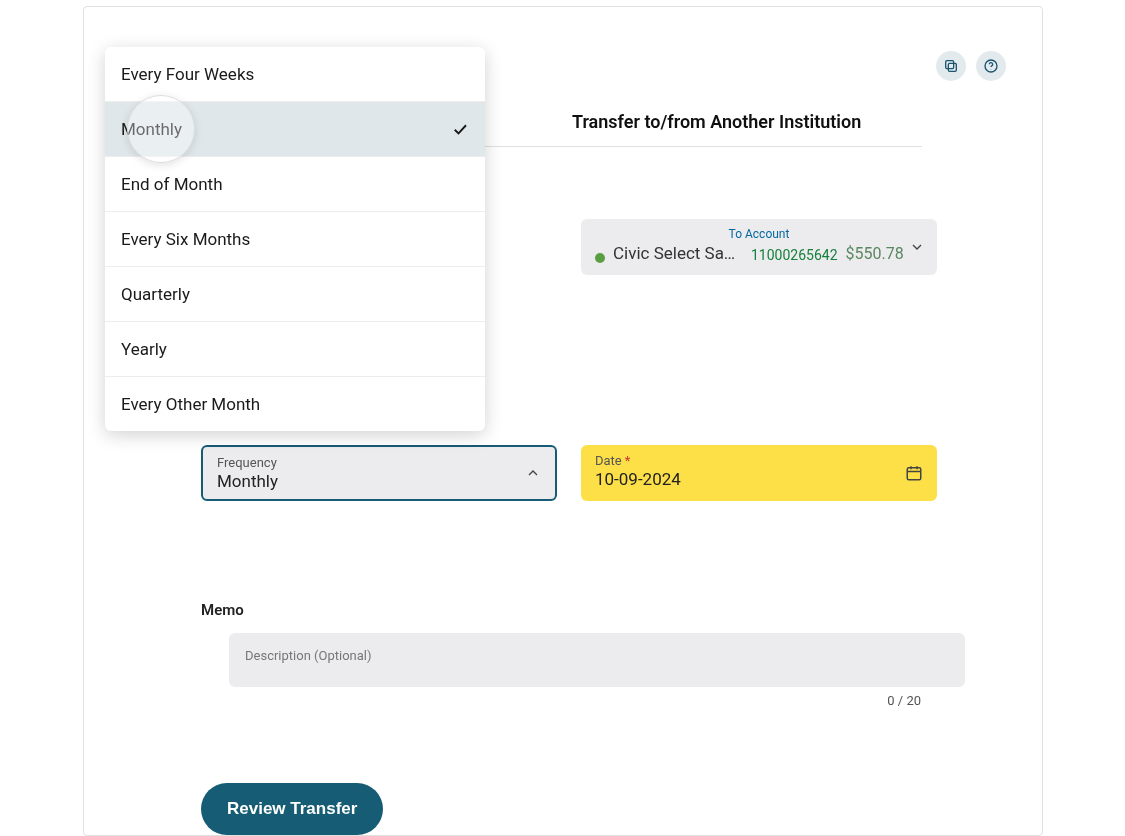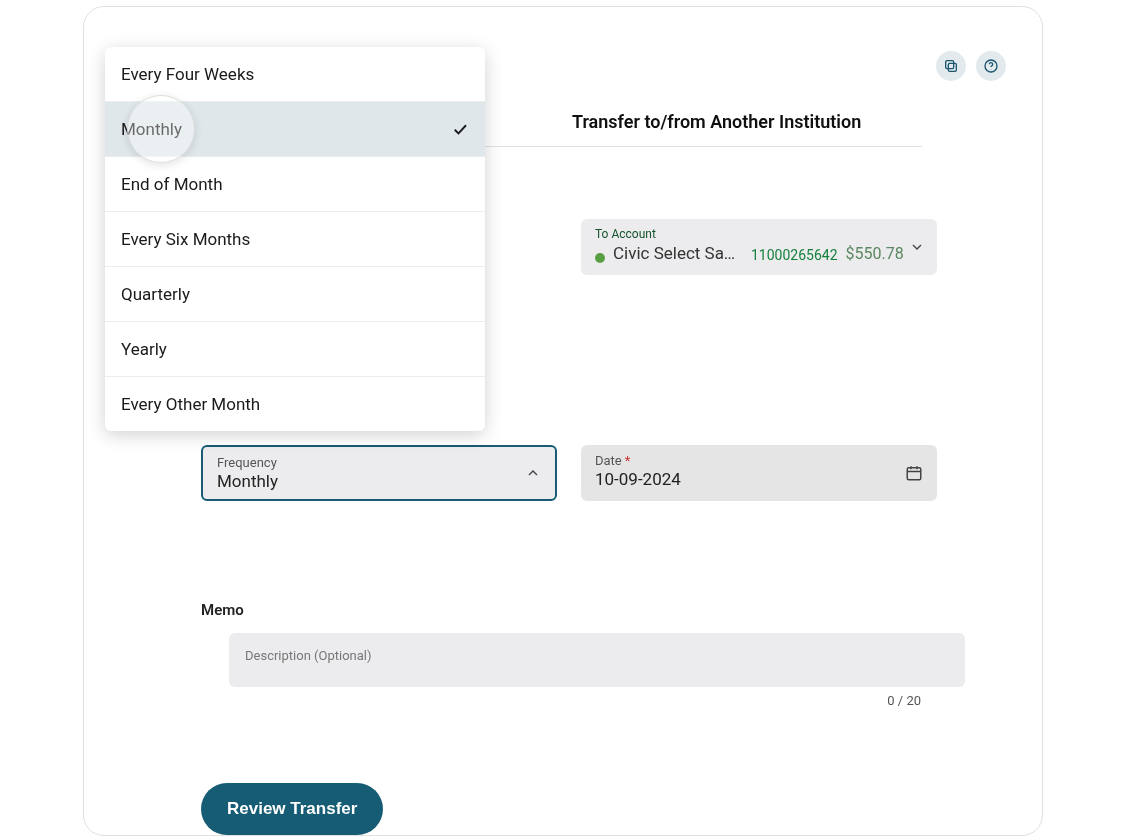--- a/index.html
+++ b/index.html
@@ -19,21 +19,21 @@
   bottom: 0;
   background: #fff;
 }
 .card {
   position: absolute;
   left: 83px;
   right: 82px;
   top: 6px;
   bottom: 0;
   border: 1px solid #e0e0e0;
-  border-radius: 21px;
+  border-radius: 4px;
   background: #fff;
 }
 .icon-row {
   position: absolute;
   right: 36px;
   top: 44px;
   display: flex;
   gap: 10px;
 }
 .icon-circle {
@@ -70,22 +70,23 @@
   top: 212px;
   width: 356px;
   height: 56px;
   background: #ececee;
   border-radius: 6px;
   padding: 8px 14px;
   cursor: pointer;
 }
 .to-account-label {
   font-size: 12px;
-  color: #14532d;
+  color: #0369a1;
   display: block;
+  text-align: center;
 }
 .to-account-row {
   display: flex;
   align-items: flex-end;
   gap: 8px;
   margin-top: 2px;
 }
 .dot {
   width: 10px; height: 10px; border-radius: 50%; background: #5a9e42;
 }
@@ -93,21 +94,21 @@
 .to-num { font-size: 14px; color: #15803d; }
 .to-bal { font-size: 16px; color: #4a6; color:#4d8060; }
 .to-bal { color:#5a8a70; }
 .to-bal { color:#5f8f6b; }
 .to-bal { color:#5e8d69; }
 .to-account .chev {
   position: absolute; right: 12px; top: 50%; transform: translateY(-50%);
 }
 .field {
   position: absolute;
-  background: #e5e5e5;
+  background: #fde047;
   border-radius: 6px;
   padding: 8px 14px;
 }
 .field-label { font-size: 13px; color: #555; display: block; }
 .field-value { font-size: 17px; color: #222; margin-top: 1px; }
 .req { color: #c33; margin-left: 3px; }
 .freq-field {
   left: 117px; top: 438px; width: 356px; height: 56px;
   border: 2px solid #155c74; background: #ececee;
 }

